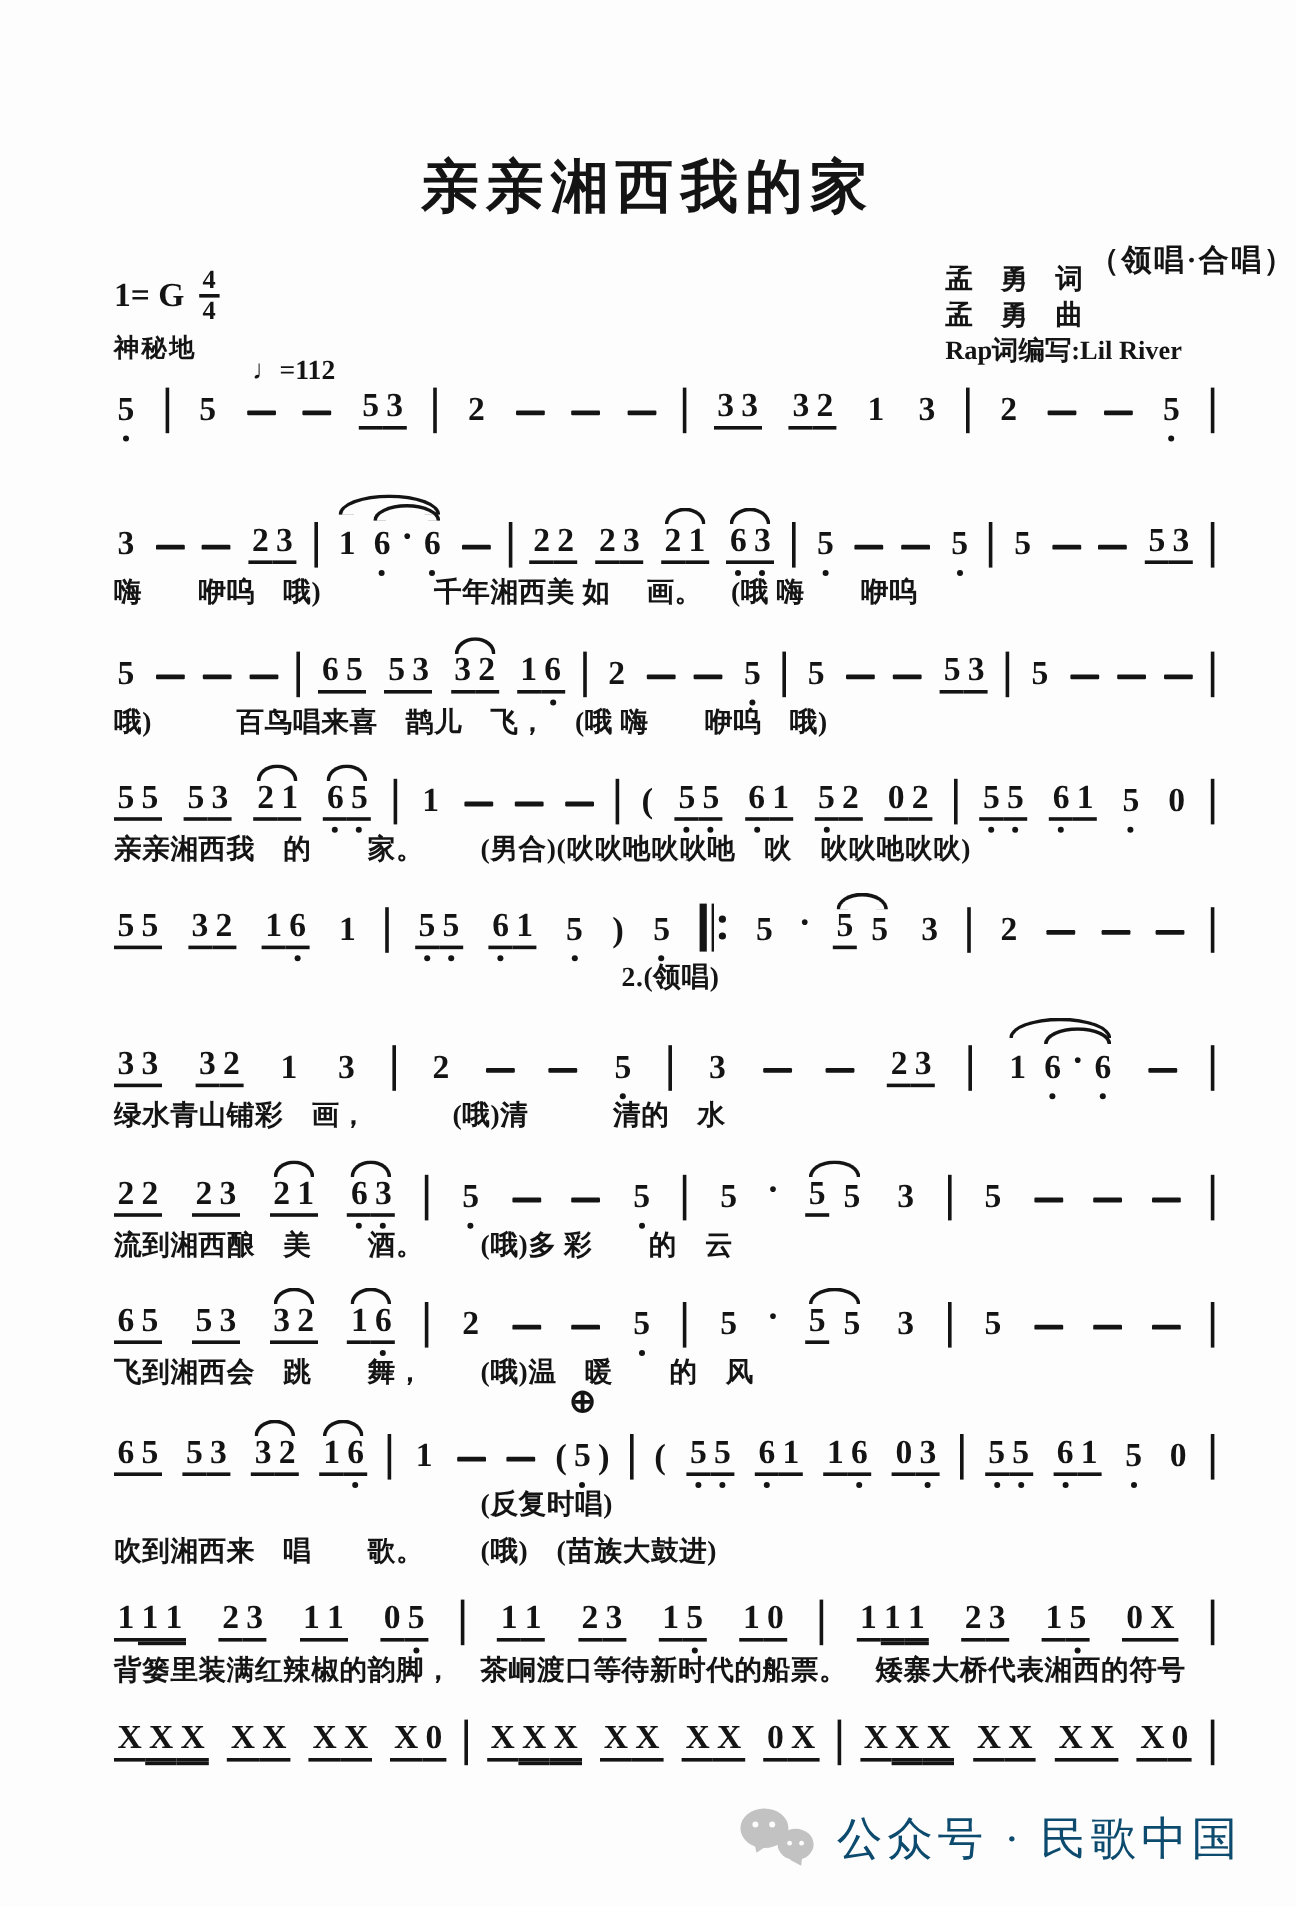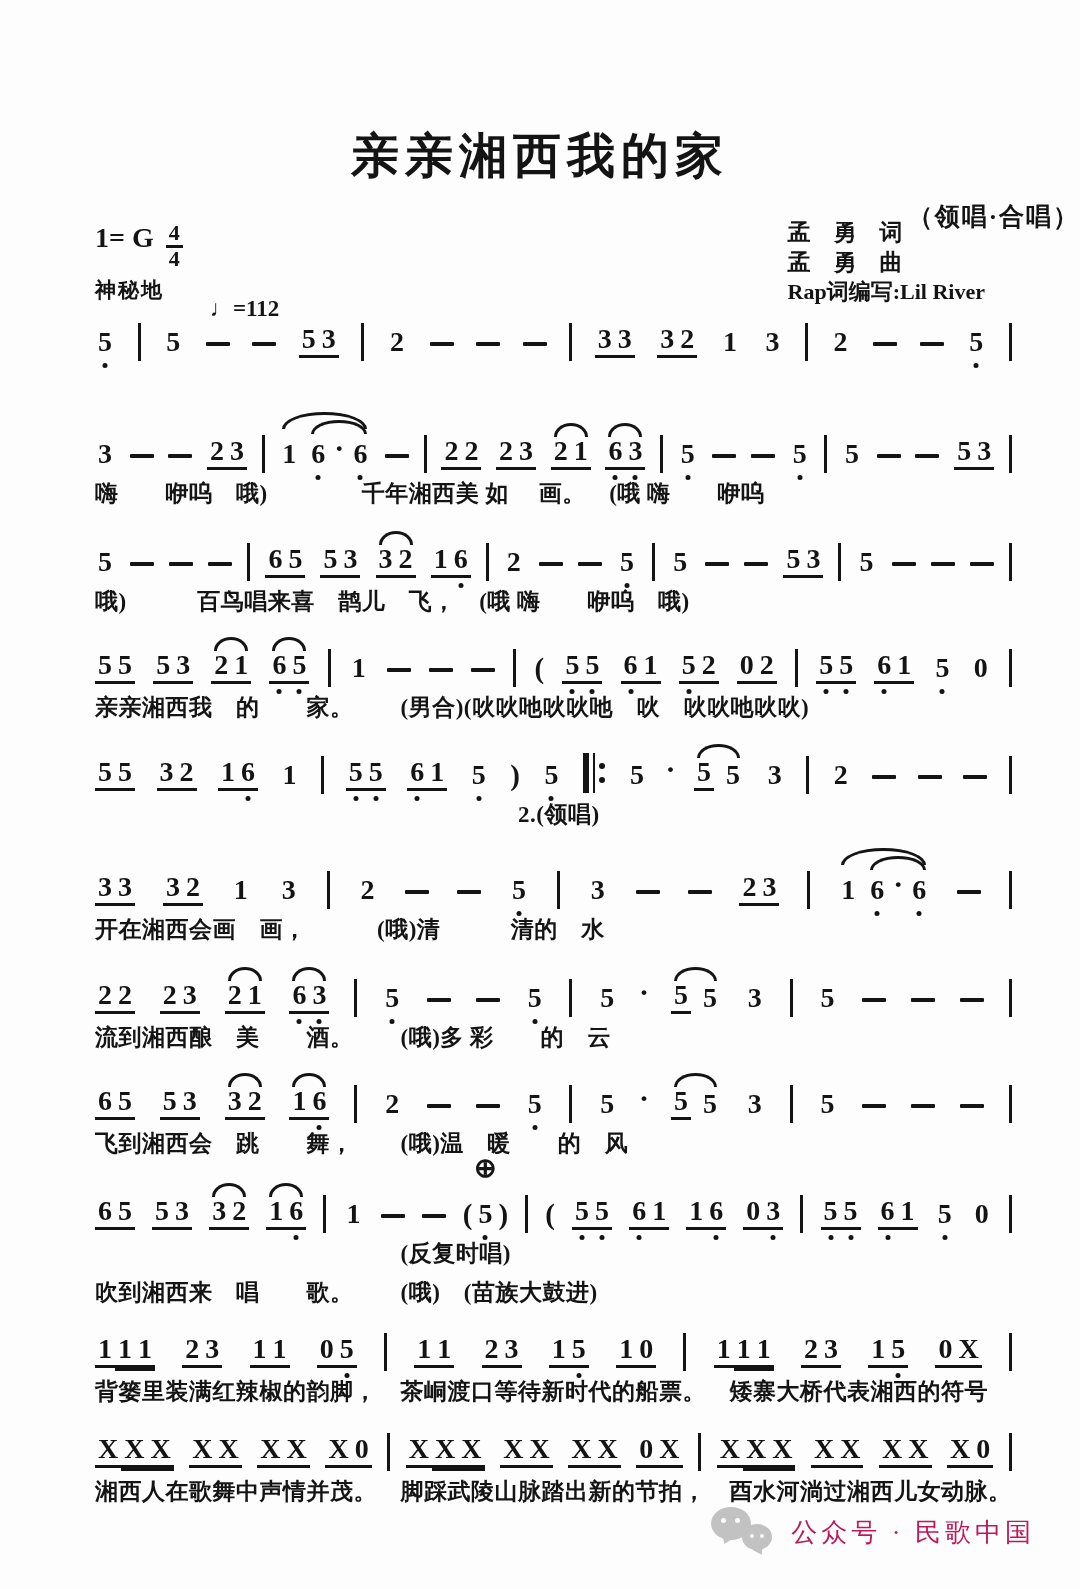--- a/index.html
+++ b/index.html
@@ -3,21 +3,21 @@
 <meta charset="utf-8">
 <style>
   html,body{margin:0;padding:0;background:#ffffff;}
   .page{position:relative;width:1080px;height:1589px;background:#fdfdfd;overflow:hidden;
         color:#141414;font-family:Liberation Serif, serif;}
 
   .title{position:absolute;top:124px;left:0;right:0;text-align:center;
          font-size:48px;font-weight:900;letter-spacing:6px;}
   .subtitle{position:absolute;top:200px;left:16px;right:0;text-align:right;
             font-size:25px;font-weight:700;letter-spacing:2px;}
-  .keysig{position:absolute;top:222px;left:95px;display:flex;align-items:flex-start;
+  .keysig{position:absolute;top:222px;left:95px;display:flex;align-items:center;
           font-size:28px;font-weight:800;}
   .frac{display:inline-flex;flex-direction:column;align-items:center;margin-left:12px;
         font-size:22px;font-weight:800;line-height:1;}
   .frac b{padding:0 3px 1px;}
   .frac b:first-child{border-bottom:3px solid #141414;}
   .expression{position:absolute;top:276px;left:95px;font-size:21px;font-weight:800;letter-spacing:2px;}
   .credits{position:absolute;top:218px;right:95px;
            font-size:23px;font-weight:800;line-height:1.3;}
   .credits .rap-credit{font-size:22px;}
   .tempo{position:absolute;top:296px;left:210px;font-size:23px;font-weight:800;}
@@ -52,21 +52,21 @@
   .repeat{display:inline-flex;align-items:center;column-gap:4px;height:40px;margin-bottom:-2px;}
   .repeat .thick{width:6px;height:40px;background:#141414;}
   .repeat .thin{width:2.5px;height:40px;background:#141414;}
   .repeat .rdots{display:flex;flex-direction:column;row-gap:8px;}
   .repeat .rdots i{width:6px;height:6px;background:#141414;border-radius:50%;}
 
   .lyrics{margin-top:9px;font-size:23px;font-weight:800;white-space:pre;
           letter-spacing:0.5px;line-height:1.3;}
 
   .footer{position:absolute;top:1505px;right:45px;display:flex;align-items:center;column-gap:16px;}
-  .footer-label{font-size:26px;letter-spacing:4px;color:#be185d;font-weight:400;}
+  .footer-label{font-size:38px;letter-spacing:4px;color:#0c4a6e;font-weight:400;}
   .wx{display:inline-block;position:relative;width:64px;height:54px;}
   .wx i{display:block;}
   .b1{position:absolute;left:0;top:2px;width:40px;height:33px;background:#c2c2c2;border-radius:50%;}
   .b1::before,.b1::after{content:"";position:absolute;top:11px;width:5px;height:5px;border-radius:50%;background:#fdfdfd;}
   .b1::before{left:10px}.b1::after{left:24px}
   .t1{position:absolute;left:7px;top:29px;width:0;height:0;border:7px solid transparent;
       border-top:10px solid #c2c2c2;transform:rotate(22deg);}
   .b2{position:absolute;right:3px;top:19px;width:30px;height:26px;background:#c2c2c2;border-radius:50%;}
   .b2::before,.b2::after{content:"";position:absolute;top:10px;width:4px;height:4px;border-radius:50%;background:#fdfdfd;}
   .b2::before{left:8px}.b2::after{left:18px}
@@ -454,21 +454,21 @@
               </span>
               <span class="augdot">·</span>
               <span class="tok">
                 <span class="note">6<i class="dot-below"></i></span>
               </span>
             </span>
           </span>
           <span class="dash"></span>
           <span class="bar"></span>
         </div>
-        <div class="lyrics">开在湘西会画　画，　　　(哦)清　　　清的　水</div>
+        <div class="lyrics">绿水青山铺彩　画，　　　(哦)清　　　清的　水</div>
       </div>
       <div class="sys">
         <div class="notes-row">
           <span class="tok">
             <span class="note u1">2</span>
             <span class="note u1">2</span>
           </span>
           <span class="tok">
             <span class="note u1">2</span>
             <span class="note u1">3</span>
@@ -760,21 +760,20 @@
           <span class="tok">
             <span class="note u1">X</span>
             <span class="note u1">X</span>
           </span>
           <span class="tok">
             <span class="note u1">X</span>
             <span class="note u1">0</span>
           </span>
           <span class="bar"></span>
         </div>
-        <div class="lyrics">湘西人在歌舞中声情并茂。　脚踩武陵山脉踏出新的节拍，　酉水河淌过湘西儿女动脉。</div>
       </div>
     </div>
 
   <div class="footer">
     <span class="wx">
         <i class="b1"></i>
         <i class="t1"></i>
         <i class="b2"></i>
         <i class="t2"></i>
       </span>

